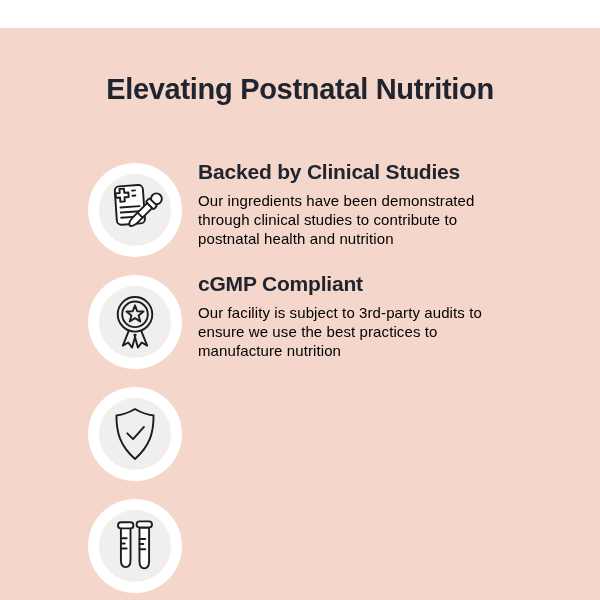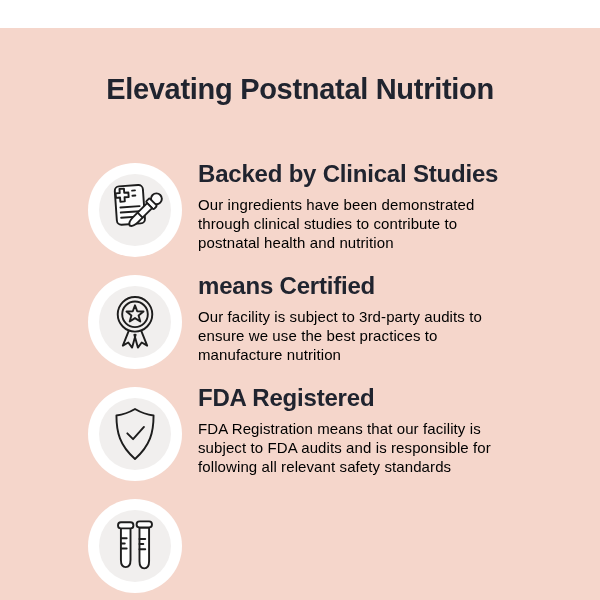--- a/index.html
+++ b/index.html
@@ -44,21 +44,21 @@
     position:absolute;
     top:11px; left:11px;
     width:72px; height:72px;
     border-radius:50%;
     background:#f1efee;
   }
   .badge svg { position:relative; width:64px; height:64px; display:block; }
   .txt { width:322px; }
   .heading {
     margin:0 0 7px 0;
-    font-size:24px;
+    font-size:21px;
     font-weight:bold;
     letter-spacing:-0.2px;
     color:#20242f;
   }
   .body {
     margin:0;
     font-size:15px;
     line-height:19px;
     letter-spacing:0.1px;
     color:#000000;
@@ -105,36 +105,32 @@
         <div class="disc"></div>
         <svg viewBox="0 0 100 100">
           <path class="stroke" d="M41 62 L31 87 L39.5 82 L45.5 90 L51 70"></path>
           <path class="stroke" d="M59 62 L69 87 L60.5 82 L54.5 90 L49 70"></path>
           <circle class="filld" cx="50" cy="38" r="27"></circle>
           <circle class="stroke" cx="50" cy="38" r="20"></circle>
           <path class="stroke" d="M50 24 L53.47 33.23 L63.31 33.67 L55.61 39.82 L58.23 49.33 L50 43.9 L41.77 49.33 L44.39 39.82 L36.69 33.67 L46.53 33.23 Z"></path>
         </svg>
       </div>
       <div class="txt">
-        <h2 class="heading">means Certified</h2>
+        <h2 class="heading">cGMP Compliant</h2>
         <p class="body">Our facility is subject to 3rd-party audits to ensure we use the best practices to manufacture nutrition</p>
       </div>
     </div>
 
     <div class="row">
       <div class="badge">
         <div class="disc"></div>
         <svg viewBox="0 0 100 100">
           <path class="stroke" d="M50 11 C60 17 70 20 79 21 C79 47 74 68 50 89 C26 68 21 47 21 21 C30 20 40 17 50 11 Z"></path>
           <path class="stroke" d="M38 49 L47 58 L64 39"></path>
         </svg>
-      </div>
-      <div class="txt">
-        <h2 class="heading">FDA Registered</h2>
-        <p class="body">FDA Registration means that our facility is subject to FDA audits and is responsible for following all relevant safety standards</p>
       </div>
     </div>
 
     <div class="row">
       <div class="badge">
         <div class="disc"></div>
         <svg viewBox="0 0 100 100">
           <path class="fillw" d="M28 22 L28 72 Q28 83 35.5 83 Q43 83 43 72 L43 22 Z"></path>
           <rect class="fillw" x="23.5" y="13" width="24" height="9.5" rx="4.5"></rect>
           <path class="stroke" d="M28 38 h9 M28 46 h6 M28 54 h9"></path>

